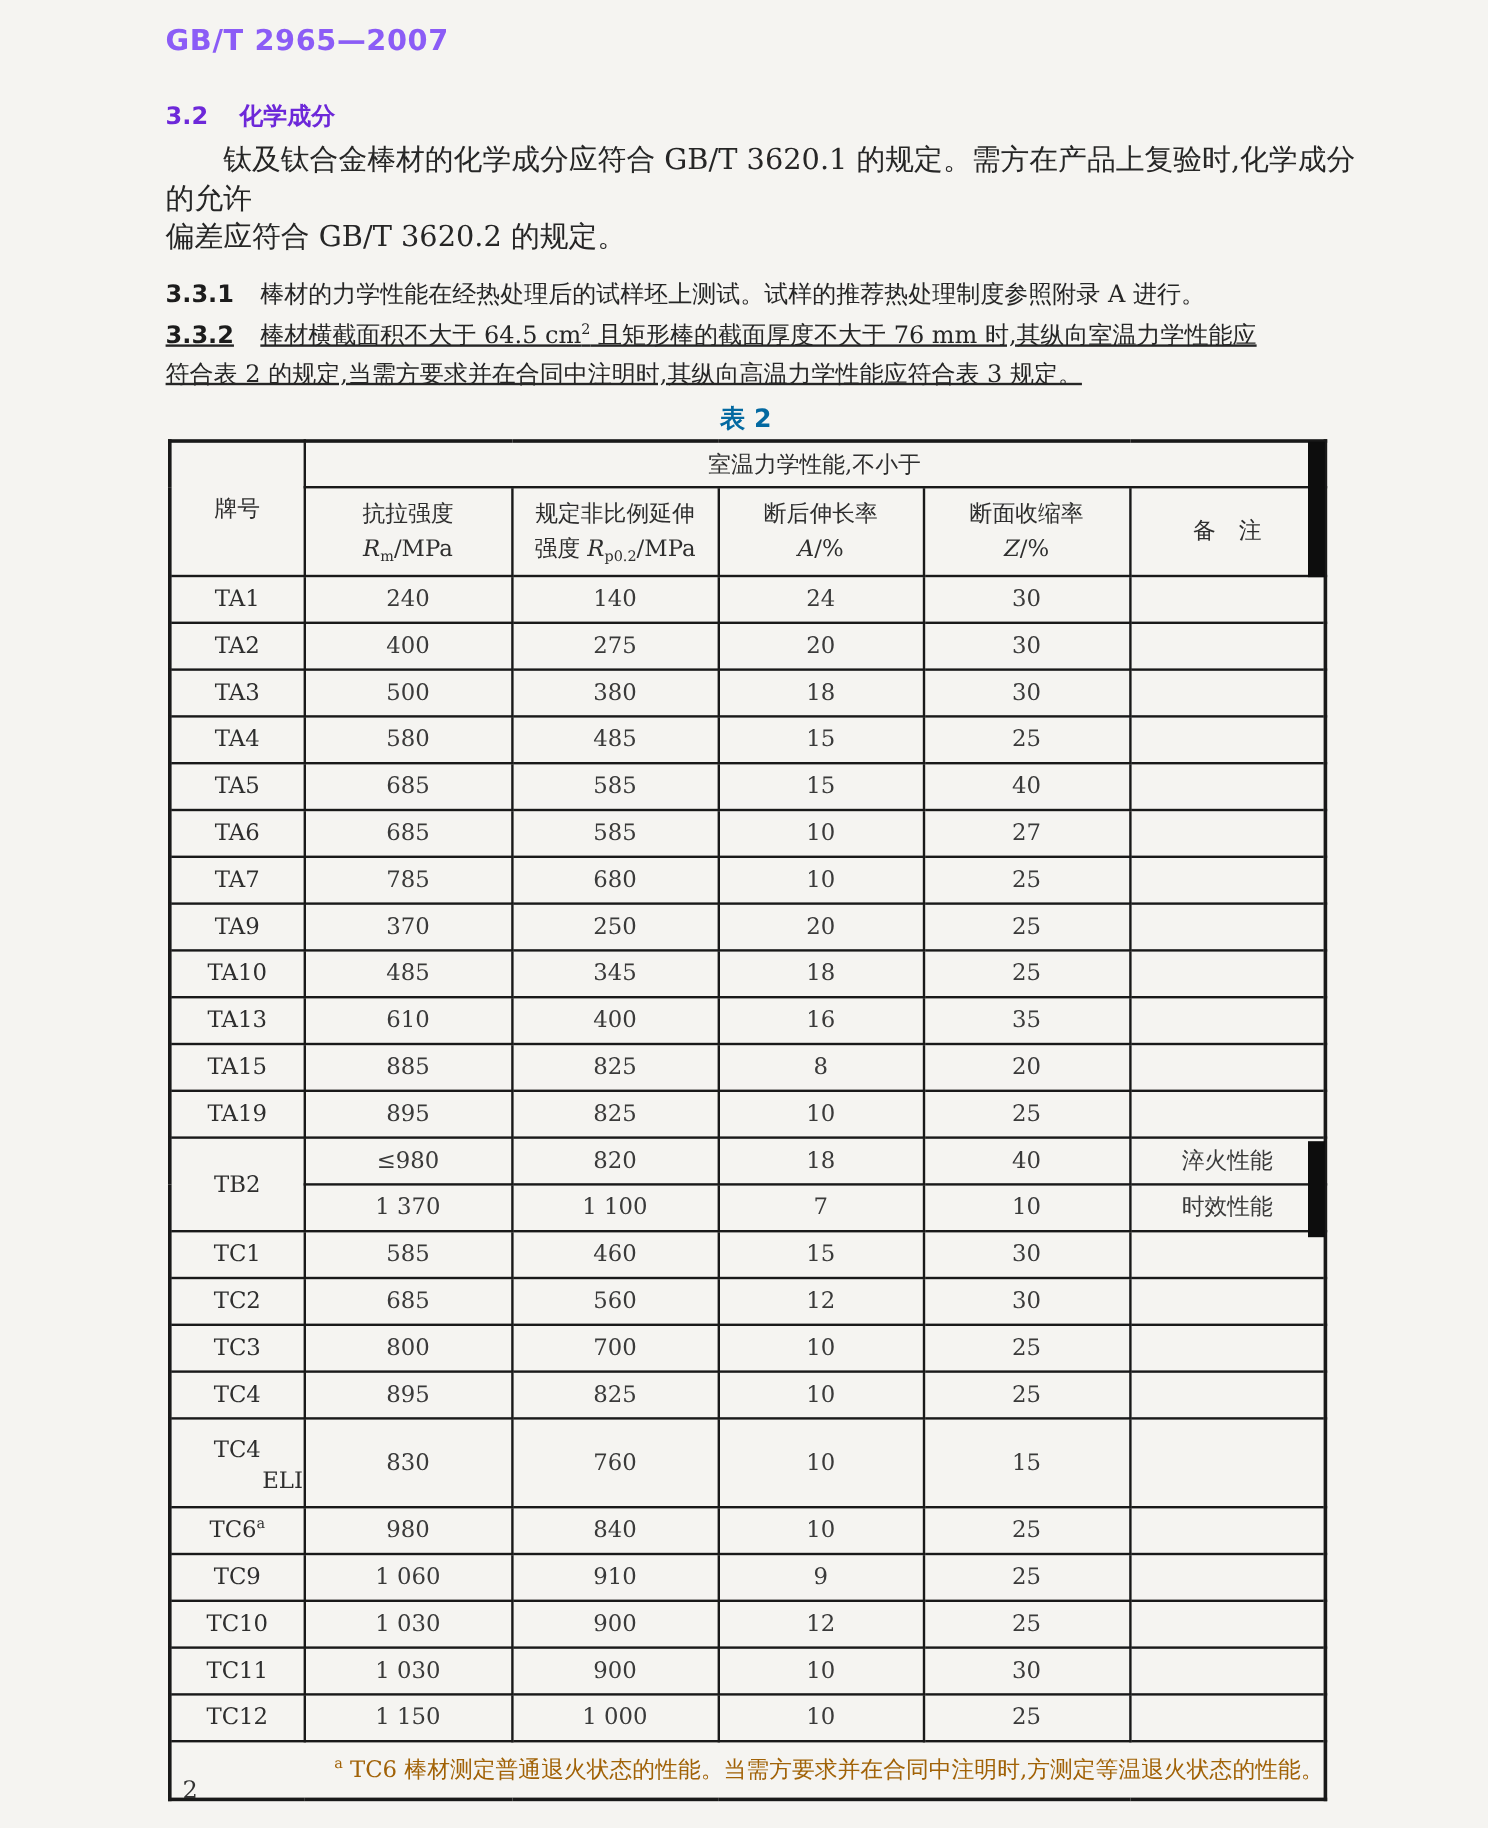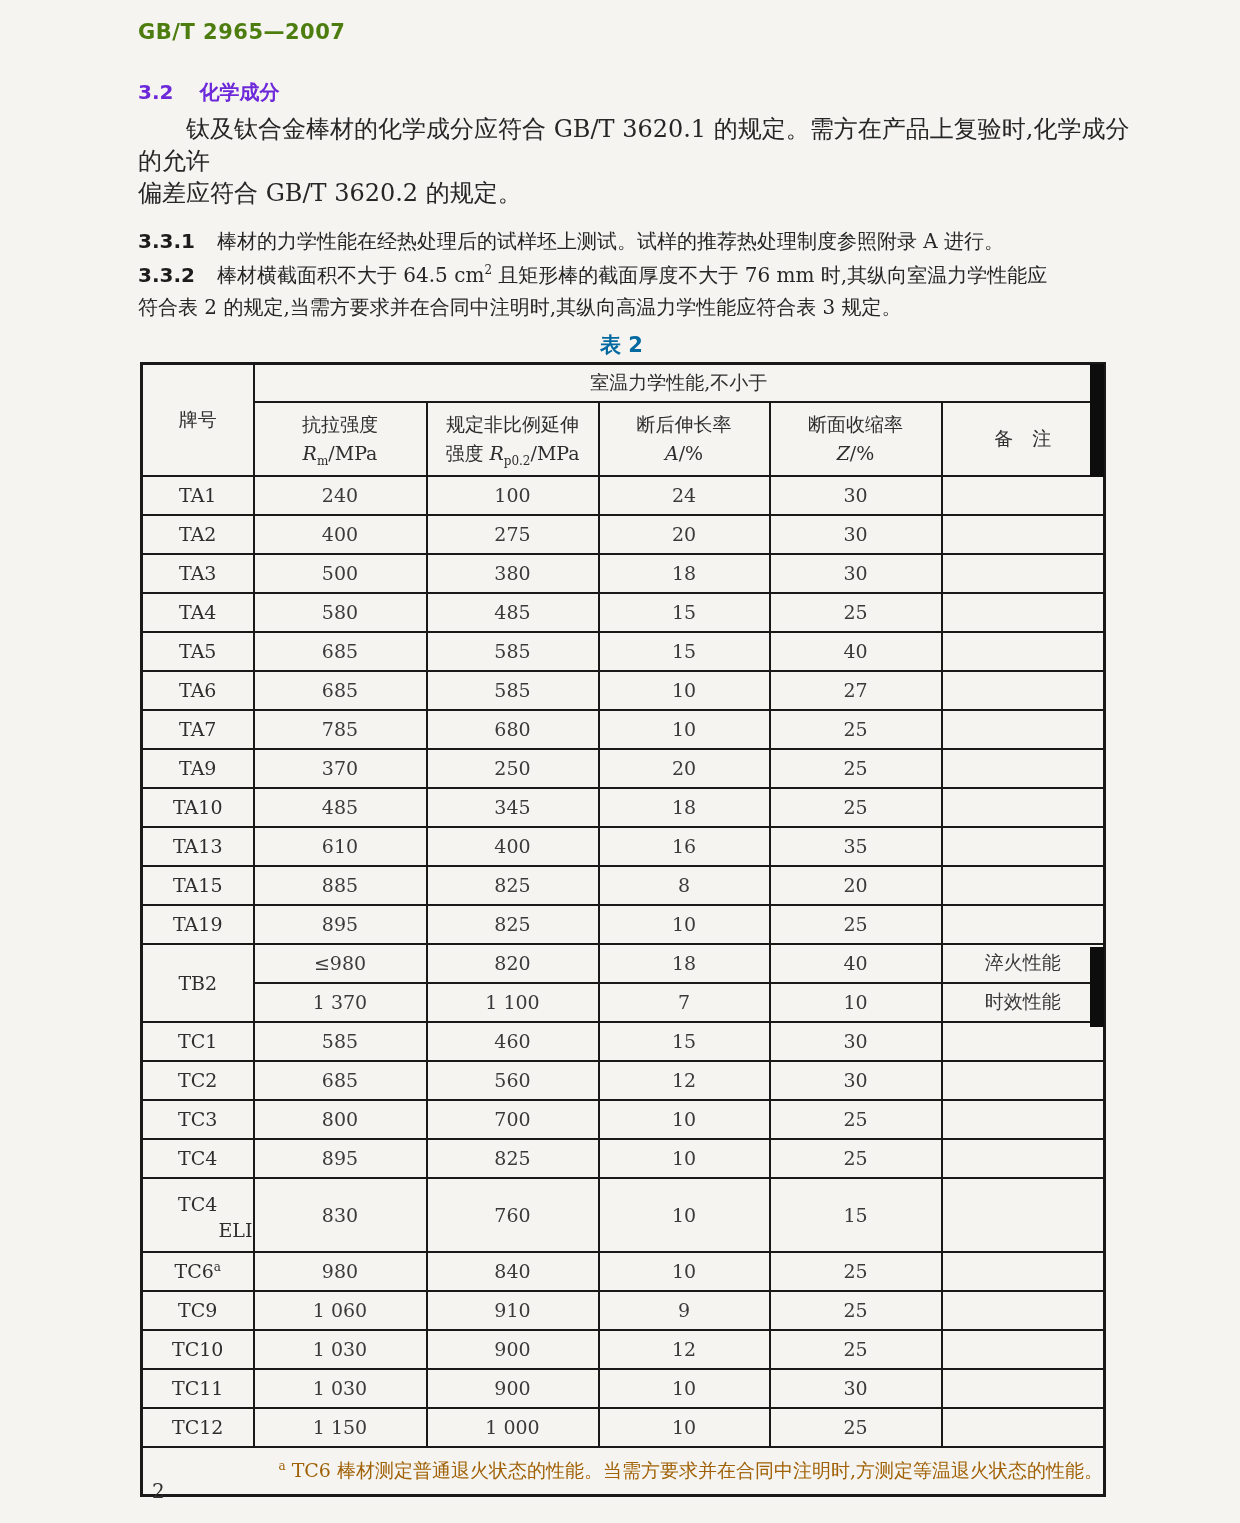--- a/index.html
+++ b/index.html
@@ -10,23 +10,23 @@
     color:#222;
     font-family:"DejaVu Serif", serif;
     overflow:hidden;
   }
   .content { padding-left:138px; padding-right:110px; }
 
   .doc-header {
     padding-top:20px;
     font-family:"DejaVu Sans", sans-serif;
     font-weight:bold;
-    font-size:21px;
+    font-size:24px;
     letter-spacing:0.5px;
-    color:#4d7c0f;
+    color:#8b5cf6;
   }
   .sec-heading {
     font-family:"DejaVu Sans", sans-serif;
     font-weight:bold;
     font-size:20px;
     color:#6d28d9;
     line-height:24px;
   }
   .sec-heading .ttl { margin-left:26px; }
   .h32 { margin-top:36px; }
@@ -35,21 +35,21 @@
   .para { font-size:24px; line-height:32px; color:#262626; }
   .p32 { margin-top:9px; }
   .indent { text-indent:2em; }
   .clause { font-size:20px; line-height:32px; color:#262626; margin-top:16px; }
   .clause .cnum {
     font-family:"DejaVu Sans", sans-serif;
     font-weight:bold;
     margin-right:22px;
     color:#1c1c1c;
   }
-  .c332 { margin-top:2px; }
+  .c332 { margin-top:2px;text-decoration:underline; }
   sup { font-size:12px; line-height:0; vertical-align:super; }
   sub { font-size:12px; line-height:0; vertical-align:sub; }
   i.sym { font-family:"DejaVu Serif", serif; font-style:italic; }
 
   .table-caption {
     margin-top:10px;
     margin-left:2px;
     width:963px;
     text-align:center;
     font-family:"DejaVu Sans", sans-serif;
@@ -165,21 +165,21 @@
             <div>断面收缩率</div>
             <div><i class="sym">Z</i><span>/%</span></div>
           </th>
           <th>备　注</th>
         </tr>
       </thead>
       <tbody>
           <tr>
             <td class="grade">TA1</td>
             <td>240</td>
-            <td>100</td>
+            <td>140</td>
             <td>24</td>
             <td>30</td>
             <td></td>
           </tr>
           <tr>
             <td class="grade">TA2</td>
             <td>400</td>
             <td>275</td>
             <td>20</td>
             <td>30</td>

